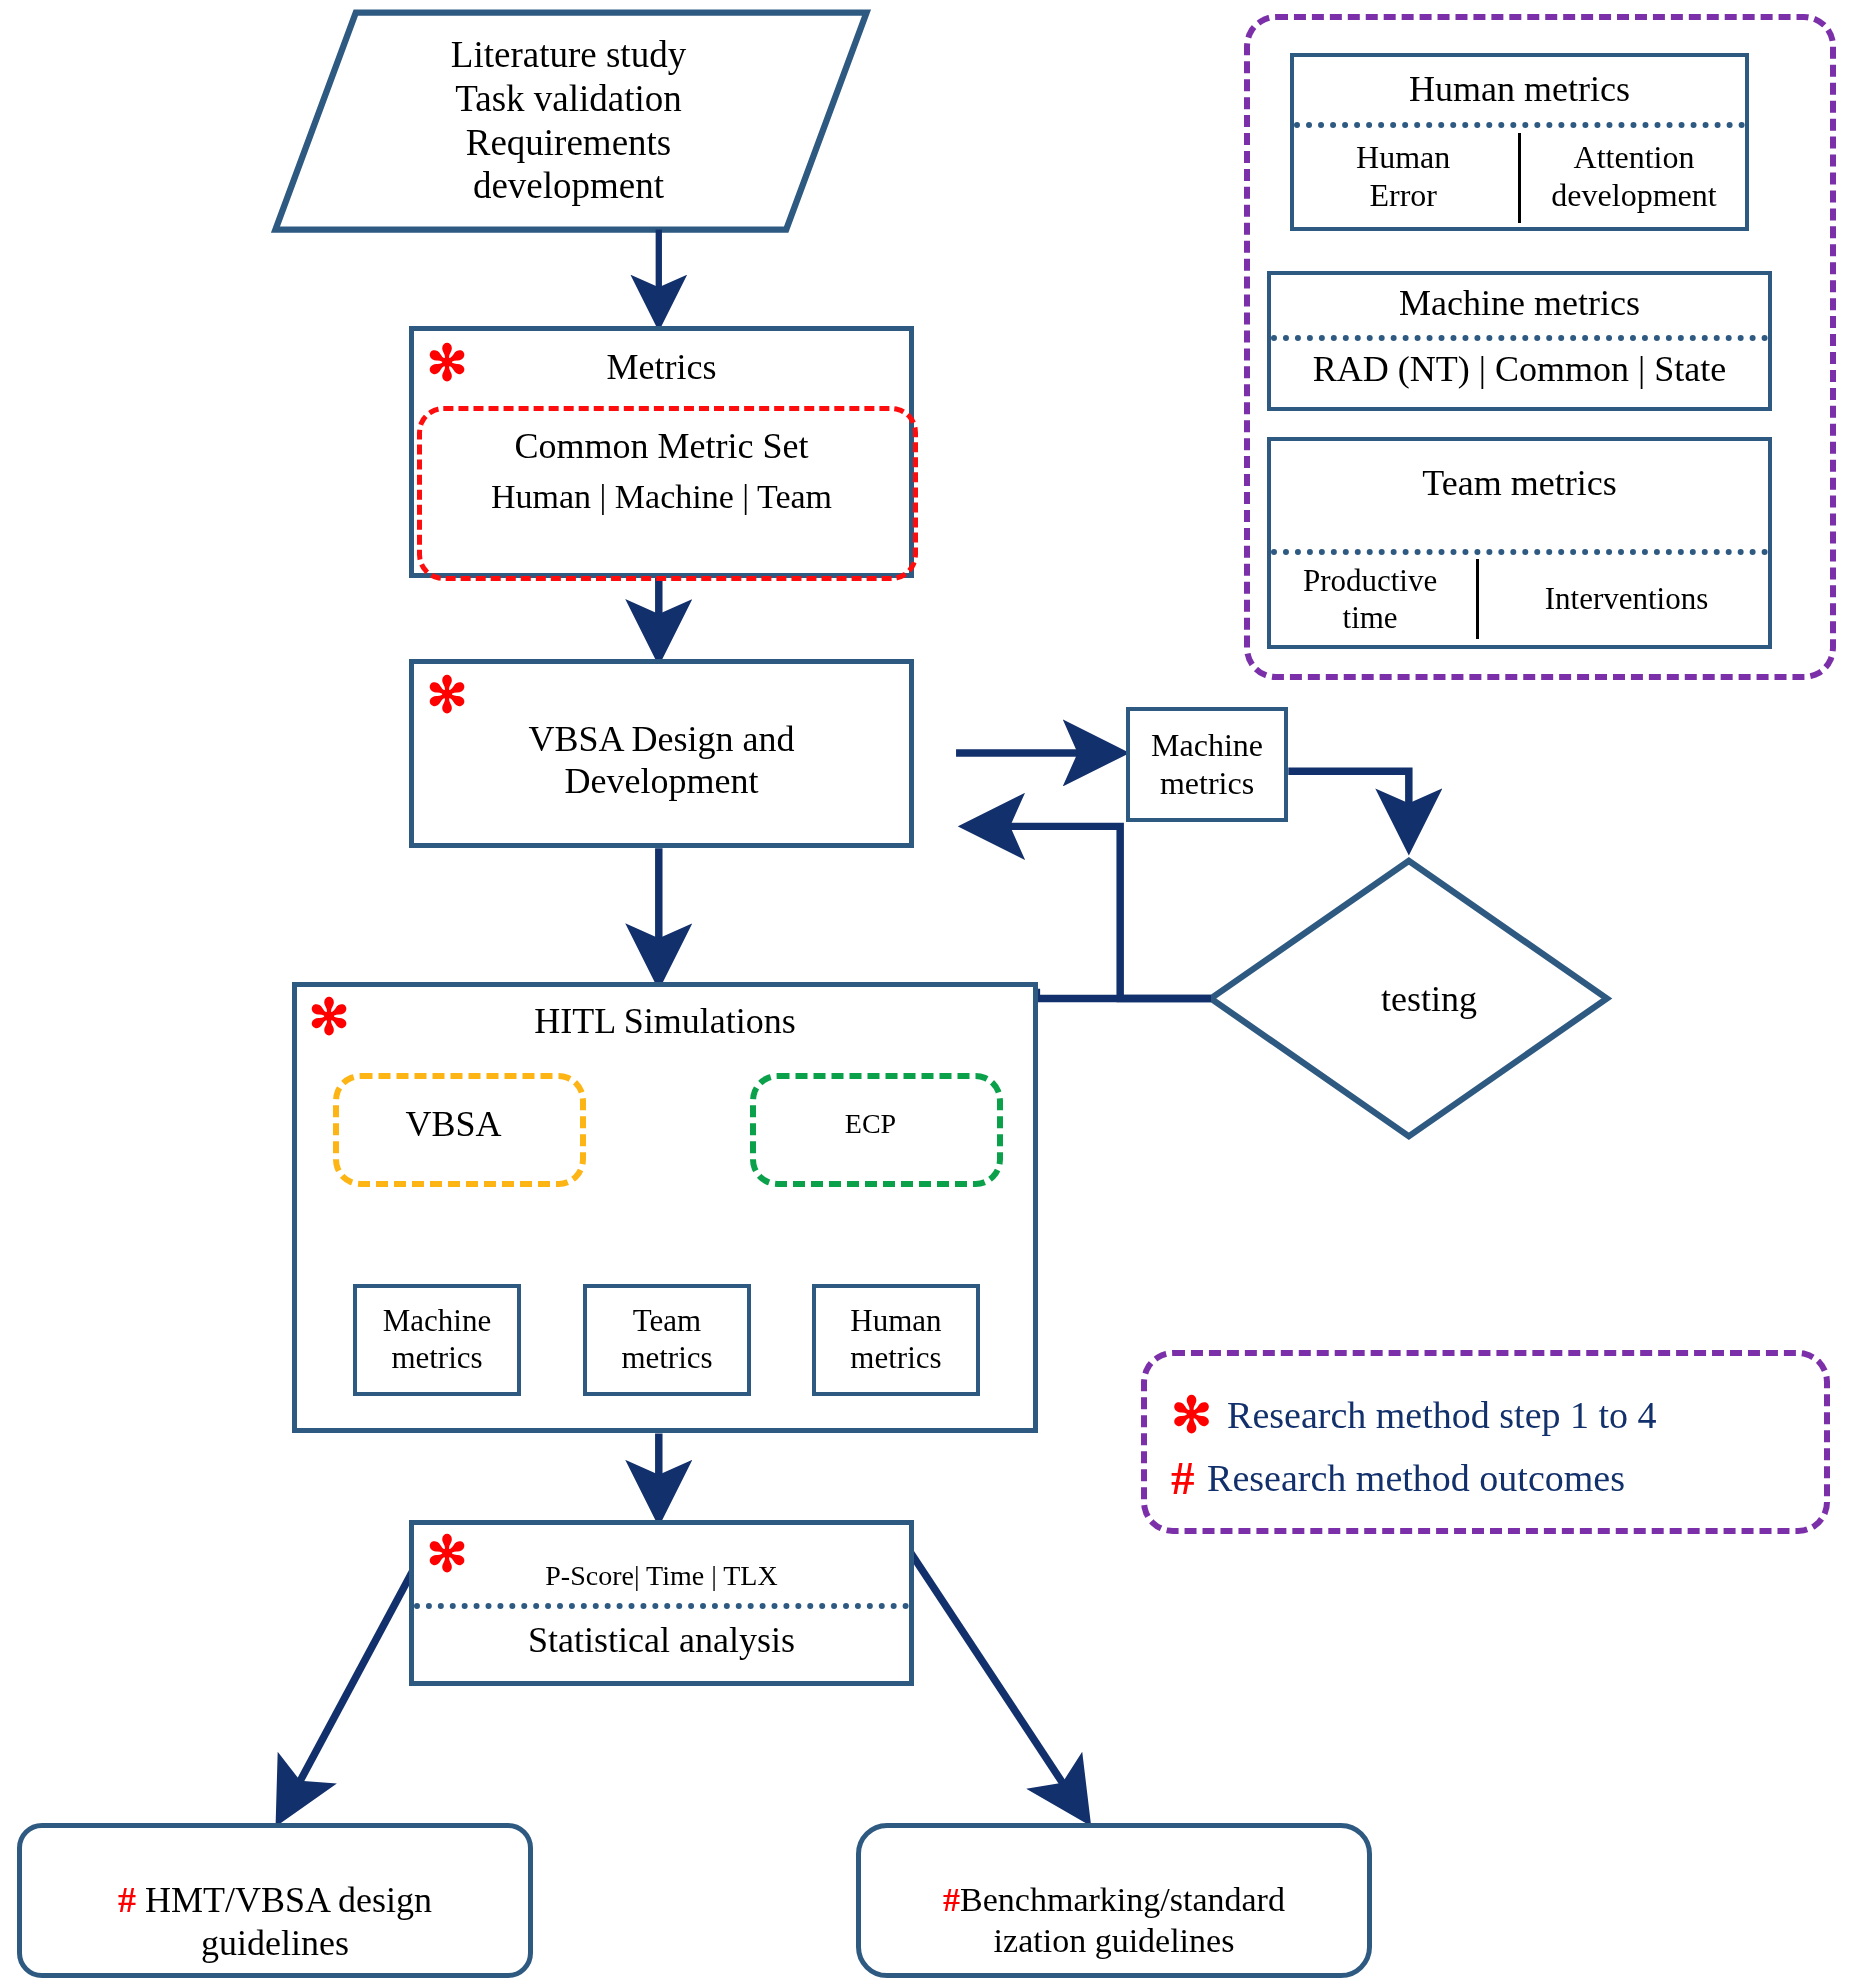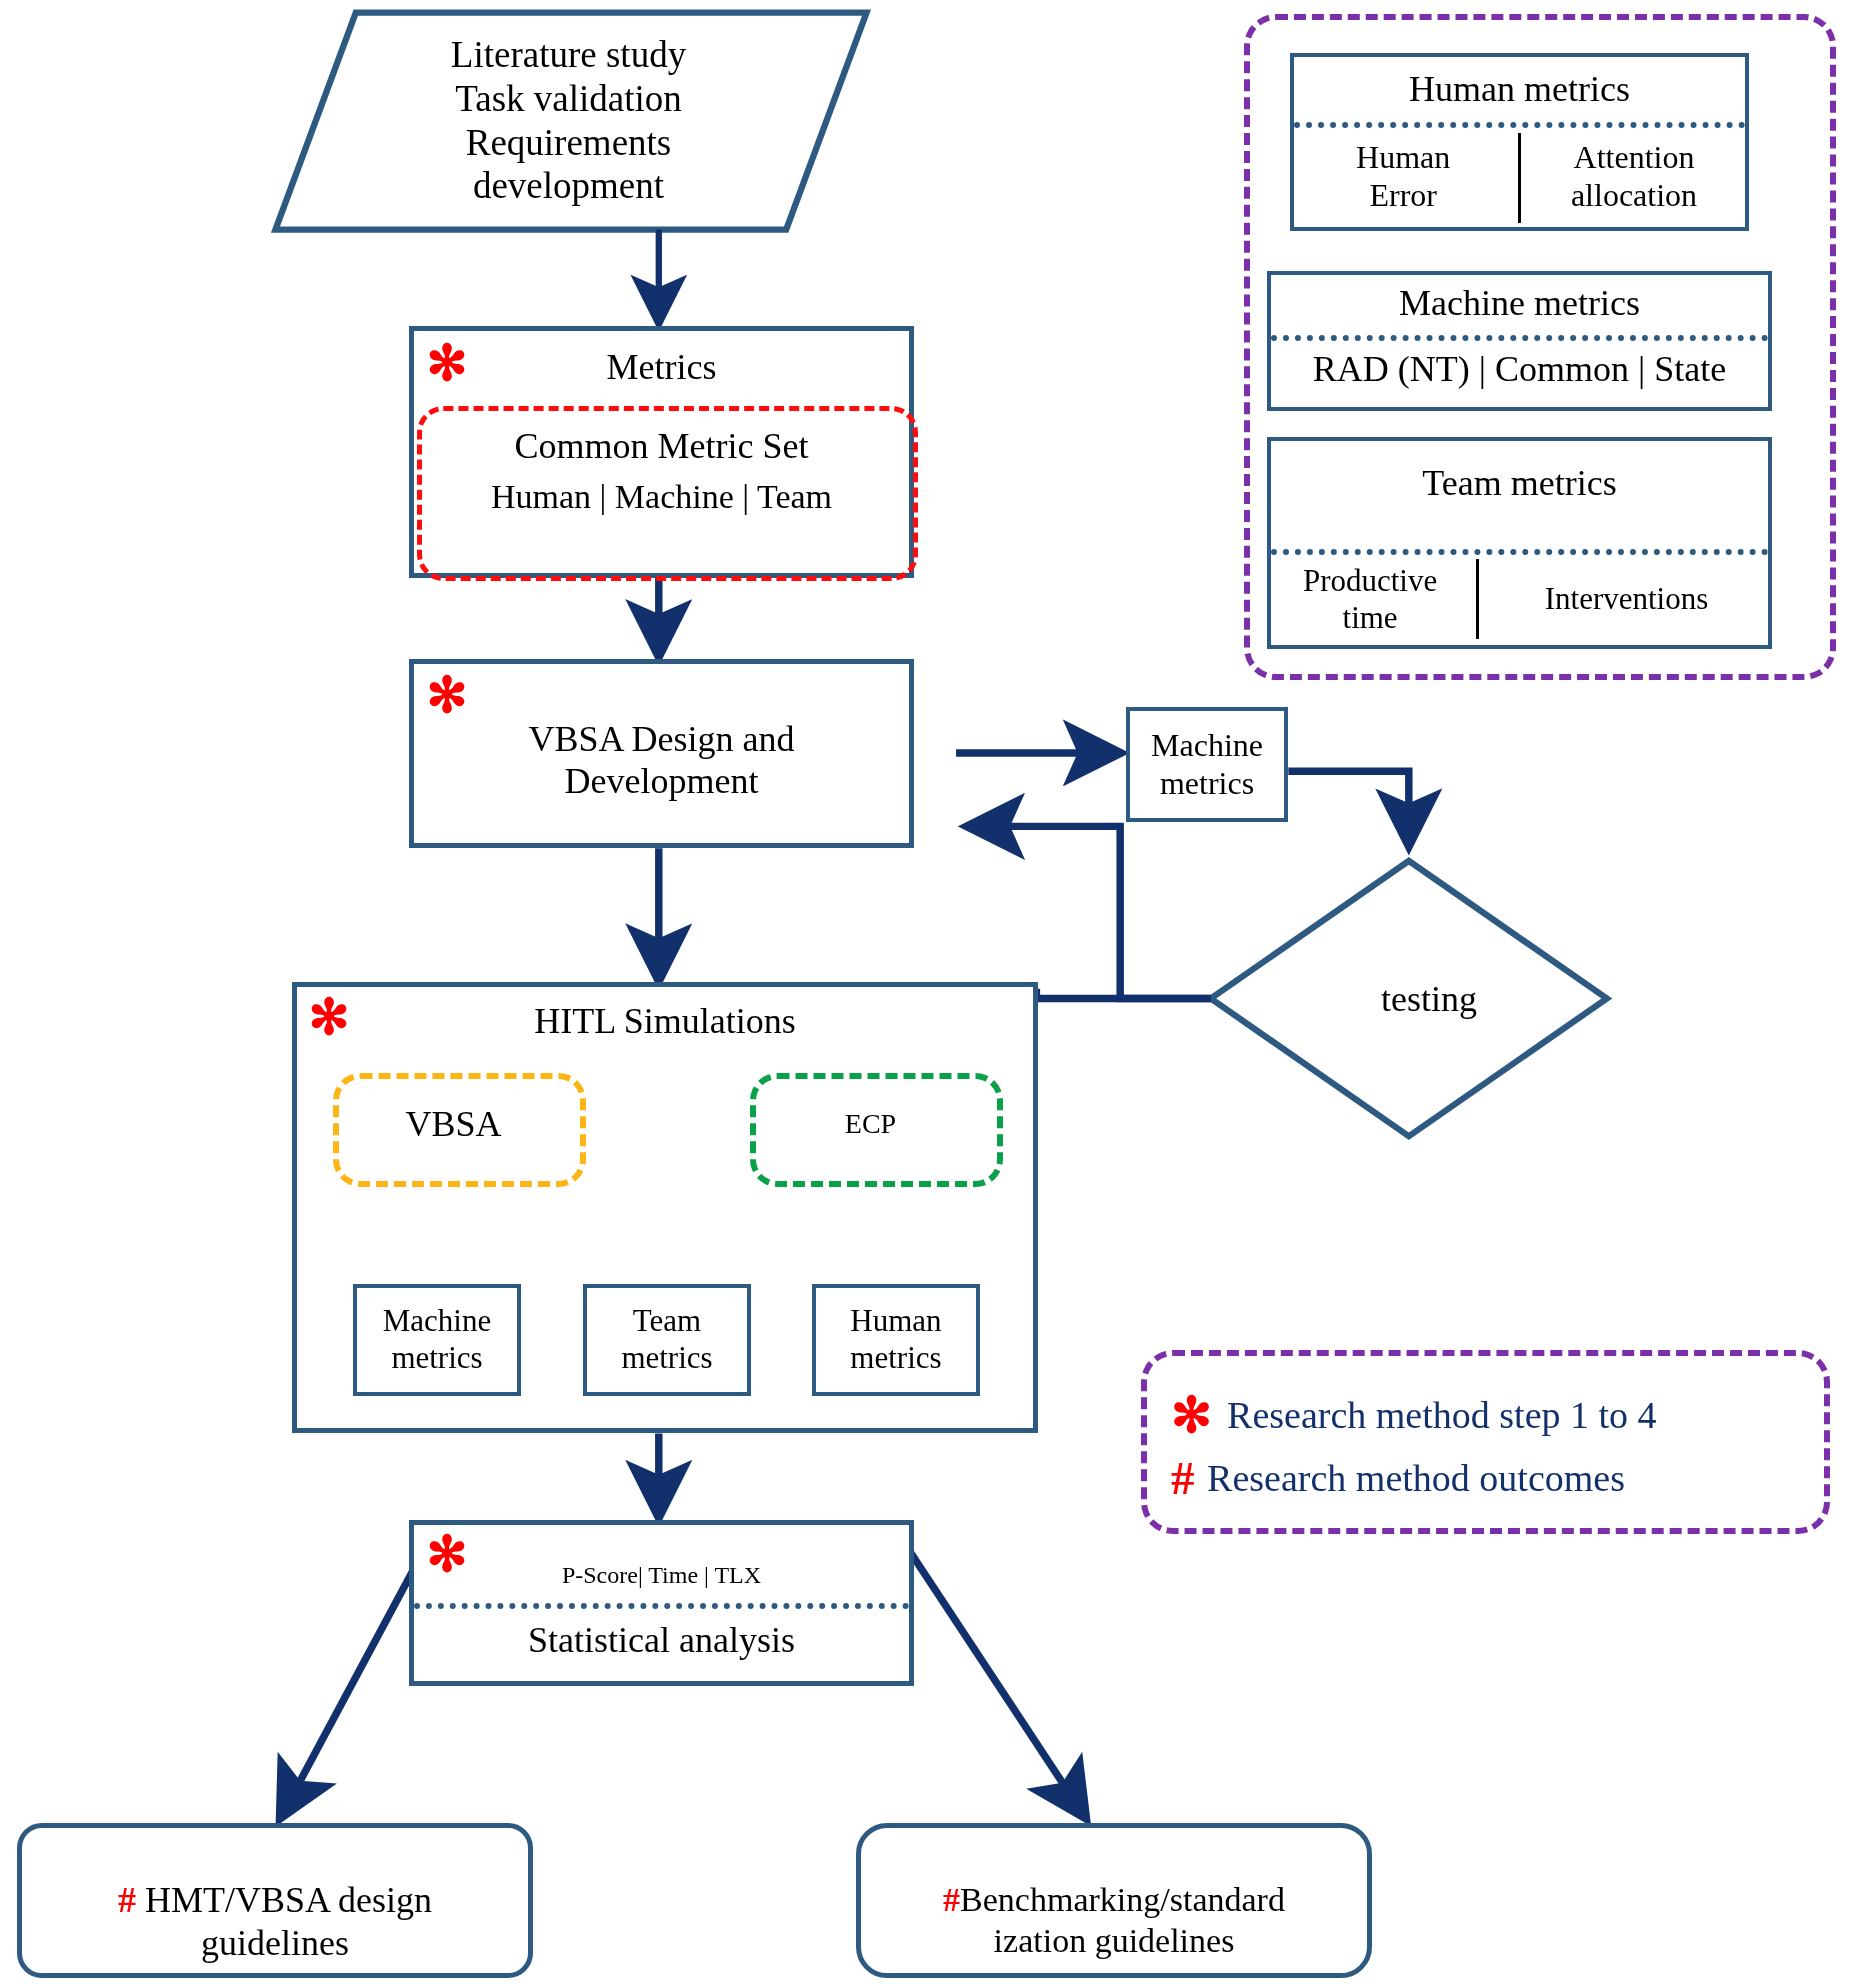--- a/index.html
+++ b/index.html
@@ -122,21 +122,21 @@
     </div>
 
     <div class="node thinbox" style="position:absolute;left:515px;top:297px;width:168px;height:112px;">
       <div class="txt" style="left:0;top:0;width:100%;height:100%;font-size:31px;">Human
 metrics</div>
     </div>
   </div>
 
   <div class="node bluebox" style="left:409px;top:1520px;width:505px;height:166px;">
     <div class="star" style="left:12.6px;top:4.6px;font-size:49px;">✻</div>
-    <div class="txt" style="left:0;top:26.4px;width:100%;height:48px;font-size:24px;">P-Score| Time | TLX</div>
+    <div class="txt" style="left:0;top:26.4px;width:100%;height:48px;font-size:28px;">P-Score| Time | TLX</div>
     <div class="dotsep" style="left:0;top:78px;width:495px;"></div>
     <div class="txt" style="left:0;top:91px;width:100%;height:48px;font-size:36px;">Statistical analysis</div>
   </div>
 
   <div class="node bluebox round" style="left:17px;top:1823px;width:516px;height:155px;">
     <div class="txt" style="left:0;top:0;width:100%;height:100%;font-size:36px;">
       <span style="display:block;">
         <span class="hashmark">#</span><span> HMT/VBSA design</span>
       </span>
       <span>guidelines</span>
@@ -154,21 +154,21 @@
 
   <div class="dashpurple" style="left:1244px;top:13.8px;width:580px;height:654px;"></div>
 
   <div class="node thinbox" style="left:1290px;top:53px;width:459px;height:178px;">
     <div class="txt" style="left:0;top:3.4px;width:100%;height:57px;font-size:36px;">Human metrics</div>
     <div class="dotsep" style="left:0;top:65px;width:451px;"></div>
     <div class="txt" style="left:5.7px;top:73px;width:207px;height:94px;font-size:32px;">Human
 Error</div>
     <div class="vsep" style="left:224px;top:76px;height:90px;"></div>
     <div class="txt" style="left:234px;top:73px;width:212px;height:94px;font-size:32px;">Attention
-allocation</div>
+development</div>
   </div>
 
   <div class="node thinbox" style="left:1267px;top:271px;width:505px;height:140px;">
     <div class="txt" style="left:0;top:1.1px;width:100%;height:55px;font-size:36px;">Machine metrics</div>
     <div class="dotsep" style="left:0;top:60px;width:497px;"></div>
     <div class="txt" style="left:0;top:64px;width:100%;height:60px;font-size:36px;">RAD (NT) | Common | State</div>
   </div>
 
   <div class="node thinbox" style="left:1267px;top:437px;width:505px;height:212px;">
     <div class="txt" style="left:0;top:8px;width:100%;height:69px;font-size:36px;">Team metrics</div>

